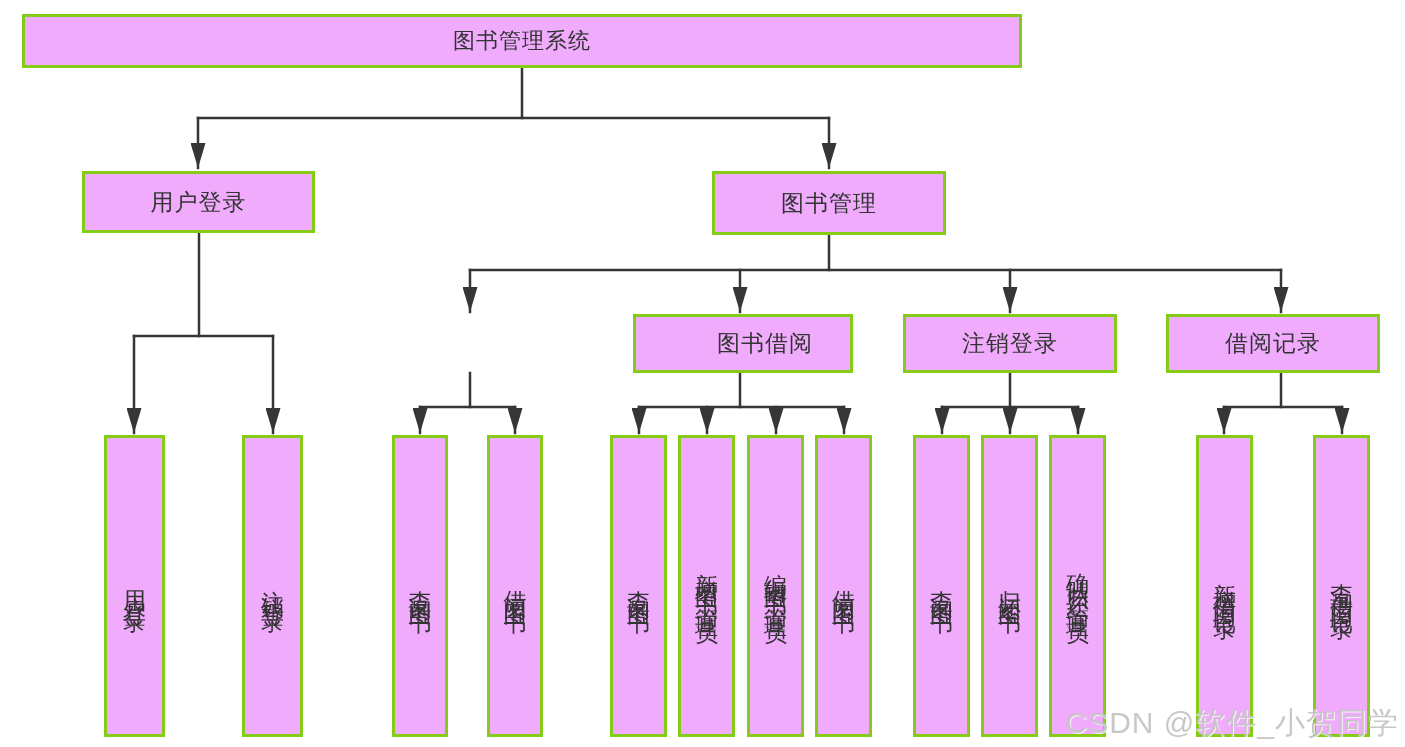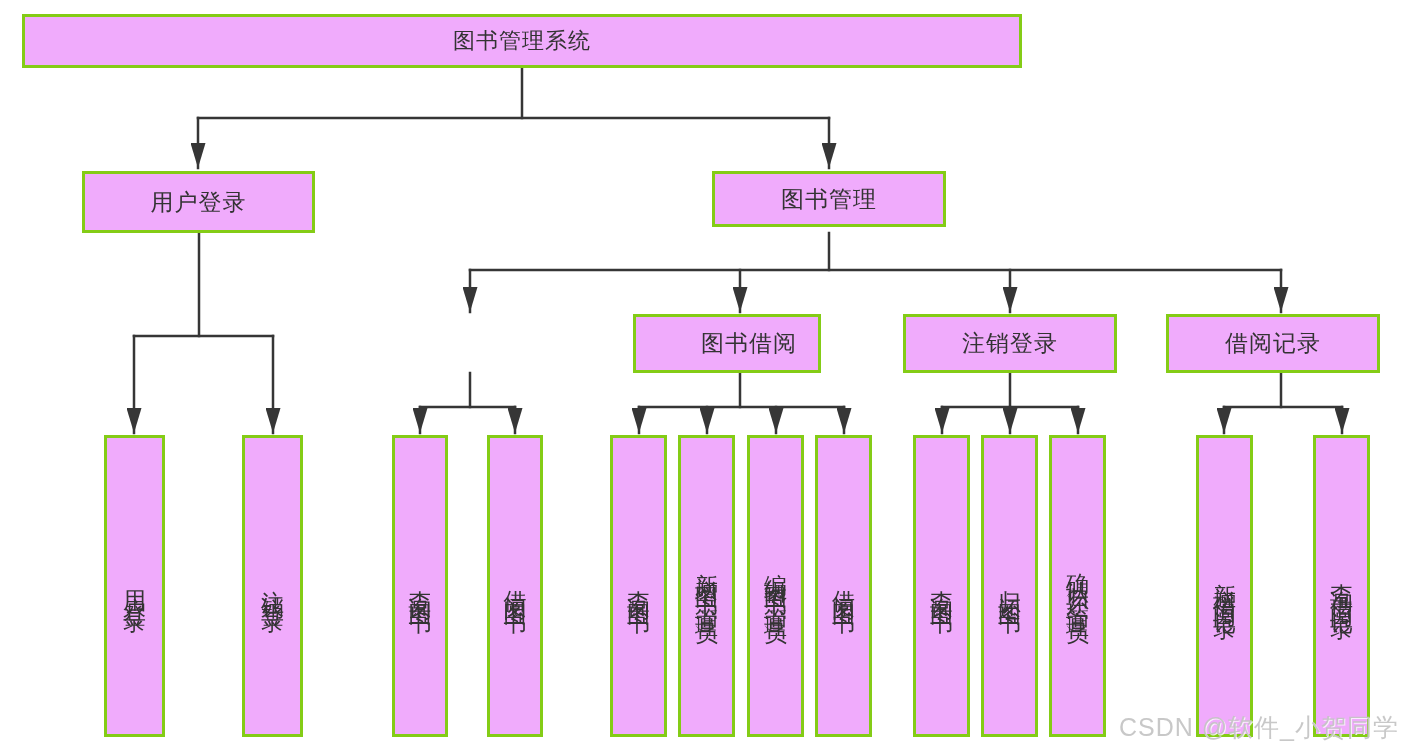--- a/index.html
+++ b/index.html
@@ -32,21 +32,21 @@
     text-orientation:mixed;
     font-size:23px;
     letter-spacing:7px;
     line-height:1;
     white-space:nowrap;
   }
   #watermark{
     position:absolute;
     right:6px;
     bottom:3px;
-    font-size:25px;
+    font-size:30px;
     color:rgba(195,195,195,0.92);
     text-shadow:1px 1px 0 rgba(255,255,255,0.8);
     letter-spacing:1px;
     z-index:10;
     white-space:nowrap;
   }
 </style>
 </head>
 <body>
 
@@ -102,25 +102,25 @@
     </g>
   </svg>
 
   <div class="node hnode root" style="left:22px;top:14px;width:1000px;height:54px;">
     <span class="label">图书管理系统</span>
   </div>
 
   <div class="node hnode" style="left:82px;top:171px;width:233px;height:62px;">
     <span class="label">用户登录</span>
   </div>
-  <div class="node hnode" style="left:712px;top:171px;width:234px;height:56px;">
+  <div class="node hnode" style="left:712px;top:171px;width:234px;height:64px;">
     <span class="label">图书管理</span>
   </div>
 
-  <div class="node hnode" style="left:633px;top:314px;width:188px;height:59px;padding-left:44px;">
+  <div class="node hnode" style="left:633px;top:314px;width:220px;height:59px;padding-left:44px;">
     <span class="label">图书借阅</span>
   </div>
   <div class="node hnode" style="left:903px;top:314px;width:214px;height:59px;">
     <span class="label">注销登录</span>
   </div>
   <div class="node hnode" style="left:1166px;top:314px;width:214px;height:59px;">
     <span class="label">借阅记录</span>
   </div>
 
   <div class="node vnode" style="left:104px;top:435px;width:61px;height:302px;">

